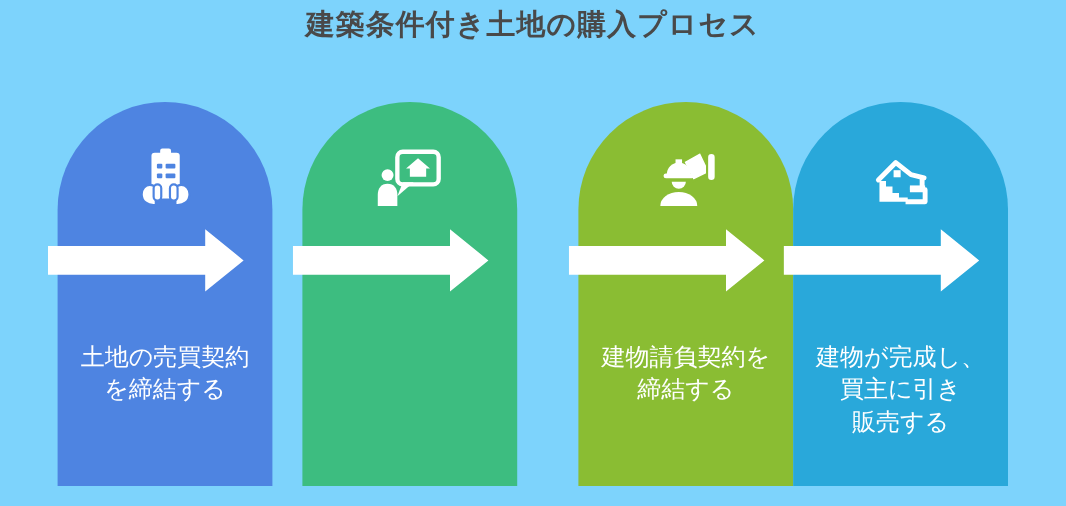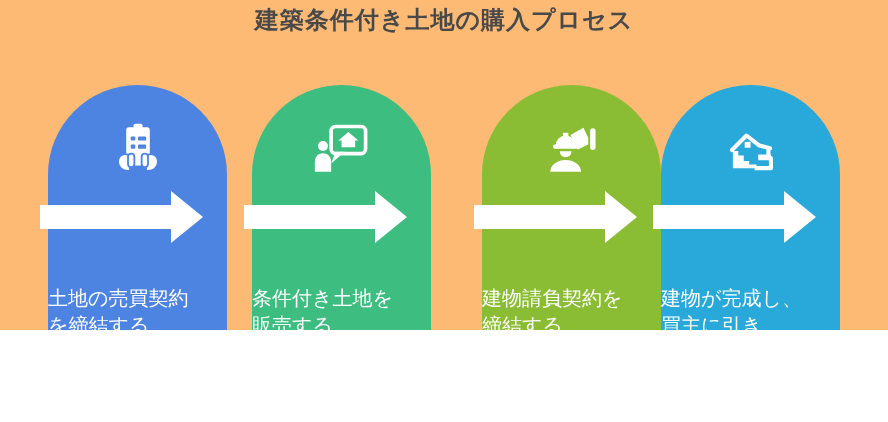--- a/index.html
+++ b/index.html
@@ -1,38 +1,38 @@
 <!DOCTYPE html>
 <html><head>
 <meta charset="utf-8">
 <style>
   html,body{margin:0;padding:0;background:#fff;}
   .stage{
-    position:relative;width:888px;height:330px;background:#fdba74;
+    position:relative;width:888px;height:422px;background:#7dd3fc;
     overflow:hidden;font-family:"Liberation Sans",sans-serif;
   }
   .title{
     position:absolute;top:4px;left:0;width:100%;margin:0;
     text-align:center;font-size:24px;font-weight:700;color:#494949;
     letter-spacing:1px;
   }
   .step-col{
     position:absolute;top:85px;width:179px;height:320px;
     border-radius:90px 90px 0 0;
   }
   .step-col .icon{
     position:absolute;top:36px;left:50%;transform:translateX(-50%);
     width:58px;height:58px;display:block;
   }
   .flow-arrow{
     position:absolute;top:104px;left:-8px;width:170px;height:56px;display:block;
   }
   .step-label{
     position:absolute;top:200px;left:0;width:100%;
-    color:#ffffff;font-size:20px;line-height:1.35;
+    text-align:center;color:#ffffff;font-size:20px;line-height:1.35;
     font-weight:500;white-space:pre-line;
   }
   .pos-1{left:48px}.pos-2{left:252px}.pos-3{left:457px}.pos-4{left:661px}
 </style>
 </head>
 <body>
 
 <div class="stage">
 
   <h1 class="title">建築条件付き土地の購入プロセス</h1>
@@ -61,22 +61,20 @@
     <svg class="icon" viewBox="0 0 64 64">
       <rect x="20" y="6" width="38" height="30" rx="5" fill="none" stroke="#fff" stroke-width="4"></rect>
       <path d="M25 34 L20 47 L35 34 Z" fill="#fff"></path>
       <path d="M39 12 L28 21.5 H31.5 V29 H46.5 V21.5 H50 Z" fill="#fff"></path>
       <circle cx="11" cy="27.5" r="5.5" fill="#fff"></circle>
       <path d="M11 35.5 c-6 0 -9 4.5 -9 10 V56 h18 V45.5 c0 -5.5 -3 -10 -9 -10 z" fill="#fff"></path>
     </svg>
     <svg class="flow-arrow" viewBox="0 0 170 56">
       <polygon points="0,16 131,16 131,2 163,28 131,54 131,40 0,40" fill="#fff"></polygon>
     </svg>
-    <div class="step-label">条件付き土地を
-販売する</div>
   </div>
 
   <div class="step-col pos-3" style="background-color: rgb(138, 189, 51); color: rgb(138, 189, 51); margin-left: 25px;">
     <svg class="icon" viewBox="0 0 64 64">
       <path d="M29 15 L45 6 L54 25 L38 33 Z" fill="#fff" stroke="currentColor" stroke-width="2"></path>
       <rect x="51" y="7" width="8" height="26" rx="4" fill="#fff" stroke="currentColor" stroke-width="2"></rect>
       <path d="M14 27 a11 11 0 0 1 22 0 z" fill="#fff"></path>
       <rect x="22" y="13" width="6" height="6" fill="#fff"></rect>
       <rect x="11" y="26" width="28" height="4.5" rx="2.2" fill="#fff"></rect>
       <path d="M18.5 33.5 a6.5 6.5 0 0 0 13 0 z" fill="#fff"></path>
@@ -96,16 +94,16 @@
       <rect x="40" y="37" width="14" height="4" fill="#fff"></rect>
       <path d="M36 52 H54 V41 H40" fill="none" stroke="#fff" stroke-width="4.5" stroke-linejoin="round"></path>
       <path d="M12 52 L12 33 L18 33 L18 38 L24 38 L24 44 L30 44 L30 48 L38 48 L38 52 Z" fill="#fff"></path>
       <rect x="25" y="23" width="6.5" height="6.5" fill="#fff"></rect>
     </svg>
     <svg class="flow-arrow" viewBox="0 0 170 56">
       <polygon points="0,16 131,16 131,2 163,28 131,54 131,40 0,40" fill="#fff"></polygon>
     </svg>
     <div class="step-label">建物が完成し、
 買主に引き
-渡される</div>
+販売する</div>
   </div>
 
 </div>
 
 </body></html>

